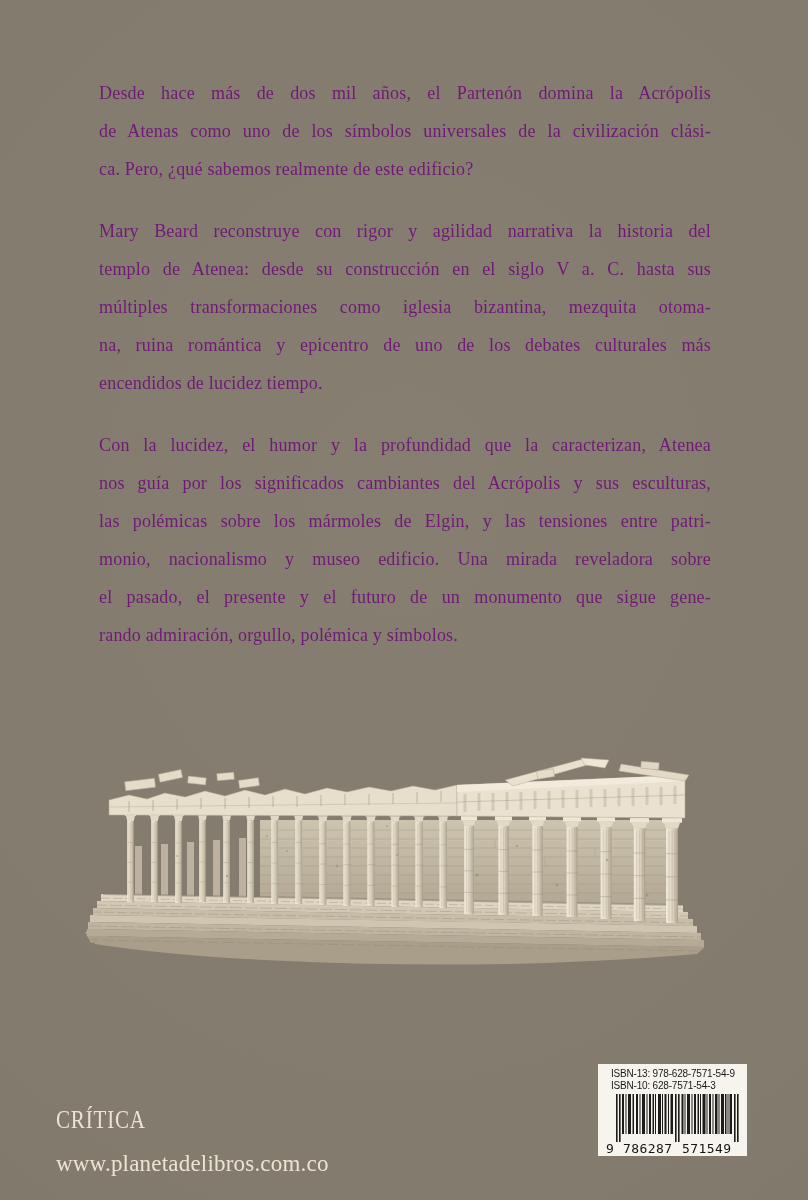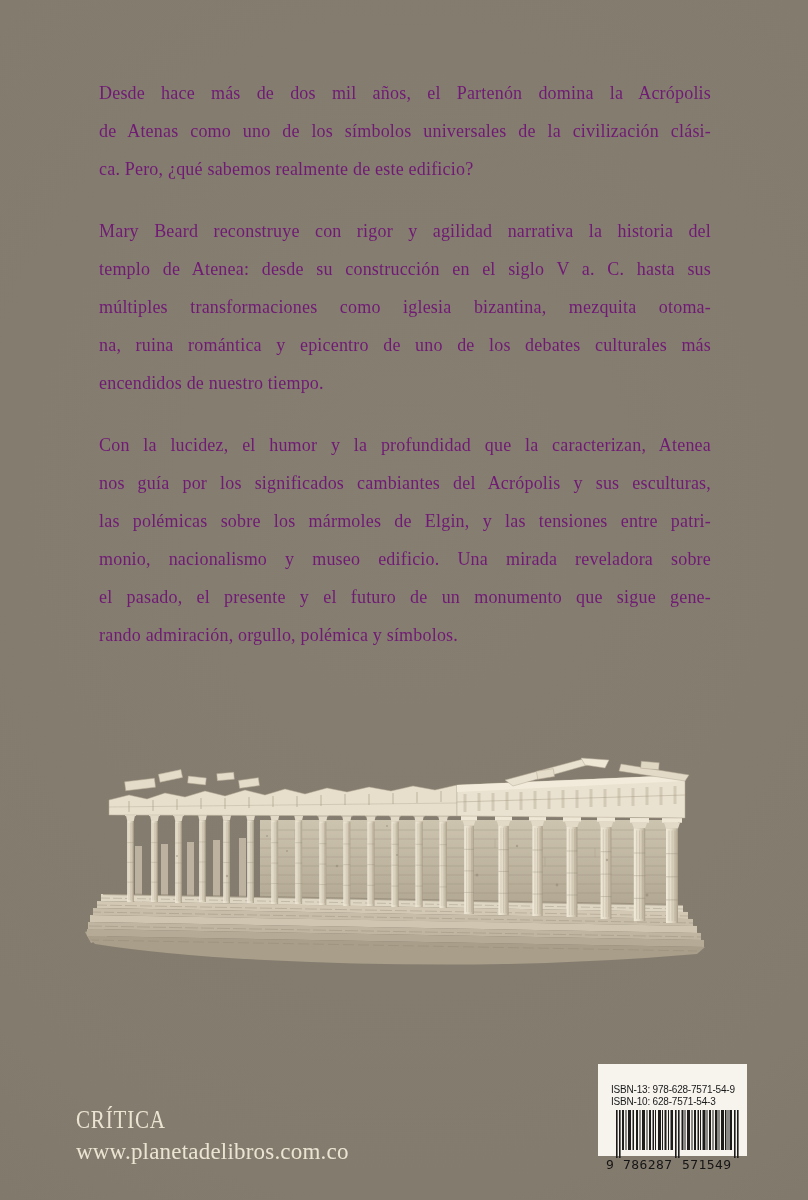--- a/index.html
+++ b/index.html
@@ -11,50 +11,50 @@
   .synopsis{position:absolute;left:99px;top:74px;width:612px;}
   .para{margin:0 0 24px 0;}
   .jline{
     font-size:18px;line-height:38px;color:#701a75;letter-spacing:.2px;
     text-align:justify;text-align-last:justify;white-space:normal;
   }
   .jline.last{text-align-last:left;}
   .parthenon{position:absolute;left:85px;top:753px;width:630px;height:222px;}
   .barcode-box{
     position:absolute;left:598px;top:1064px;width:149px;height:92px;
-    background:#f7f4ee;box-sizing:border-box;padding:20px 0 0 8px;
+    background:#f7f4ee;box-sizing:border-box;padding:4px 0 0 8px;
   }
   .isbn{
     font-family:"Liberation Sans",sans-serif;font-size:10px;line-height:11.5px;
     color:#191919;letter-spacing:-.2px;white-space:nowrap;padding-left:5px;
   }
   .bars{display:block;margin:3px 0 0 0;width:133px;height:62px;}
   .bdig{font-family:"DejaVu Sans Mono",monospace;font-size:13px;fill:#151515;}
-  .publisher{position:absolute;left:76px;top:1106px;color:#ece4d2;}
+  .publisher{position:absolute;left:56px;top:1106px;color:#ece4d2;}
   .imprint{
     font-size:25px;line-height:28px;letter-spacing:1px;
     transform:scaleX(.84);transform-origin:left center;white-space:nowrap;
   }
-  .site{font-size:23px;line-height:26px;margin-top:5px;letter-spacing:.2px;white-space:nowrap;}
+  .site{font-size:23px;line-height:26px;margin-top:17px;letter-spacing:.2px;white-space:nowrap;}
 </style>
 </head>
 <body>
 
 <section class="synopsis">
   <div class="para">
       <div class="jline">Desde hace más de dos mil años, el Partenón domina la Acrópolis</div>
       <div class="jline">de Atenas como uno de los símbolos universales de la civilización clási-</div>
       <div class="jline last">ca. Pero, ¿qué sabemos realmente de este edificio?</div>
     </div>
   <div class="para">
       <div class="jline">Mary Beard reconstruye con rigor y agilidad narrativa la historia del</div>
       <div class="jline">templo de Atenea: desde su construcción en el siglo V a. C. hasta sus</div>
       <div class="jline">múltiples transformaciones como iglesia bizantina, mezquita otoma-</div>
       <div class="jline">na, ruina romántica y epicentro de uno de los debates culturales más</div>
-      <div class="jline last">encendidos de nuestro tiempo.</div>
+      <div class="jline last">encendidos de lucidez tiempo.</div>
     </div>
   <div class="para">
       <div class="jline">Con la lucidez, el humor y la profundidad que la caracterizan, Atenea</div>
       <div class="jline">nos guía por los significados cambiantes del Acrópolis y sus esculturas,</div>
       <div class="jline">las polémicas sobre los mármoles de Elgin, y las tensiones entre patri-</div>
       <div class="jline">monio, nacionalismo y museo edificio. Una mirada reveladora sobre</div>
       <div class="jline">el pasado, el presente y el futuro de un monumento que sigue gene-</div>
       <div class="jline last">rando admiración, orgullo, polémica y símbolos.</div>
     </div>
 </section>

